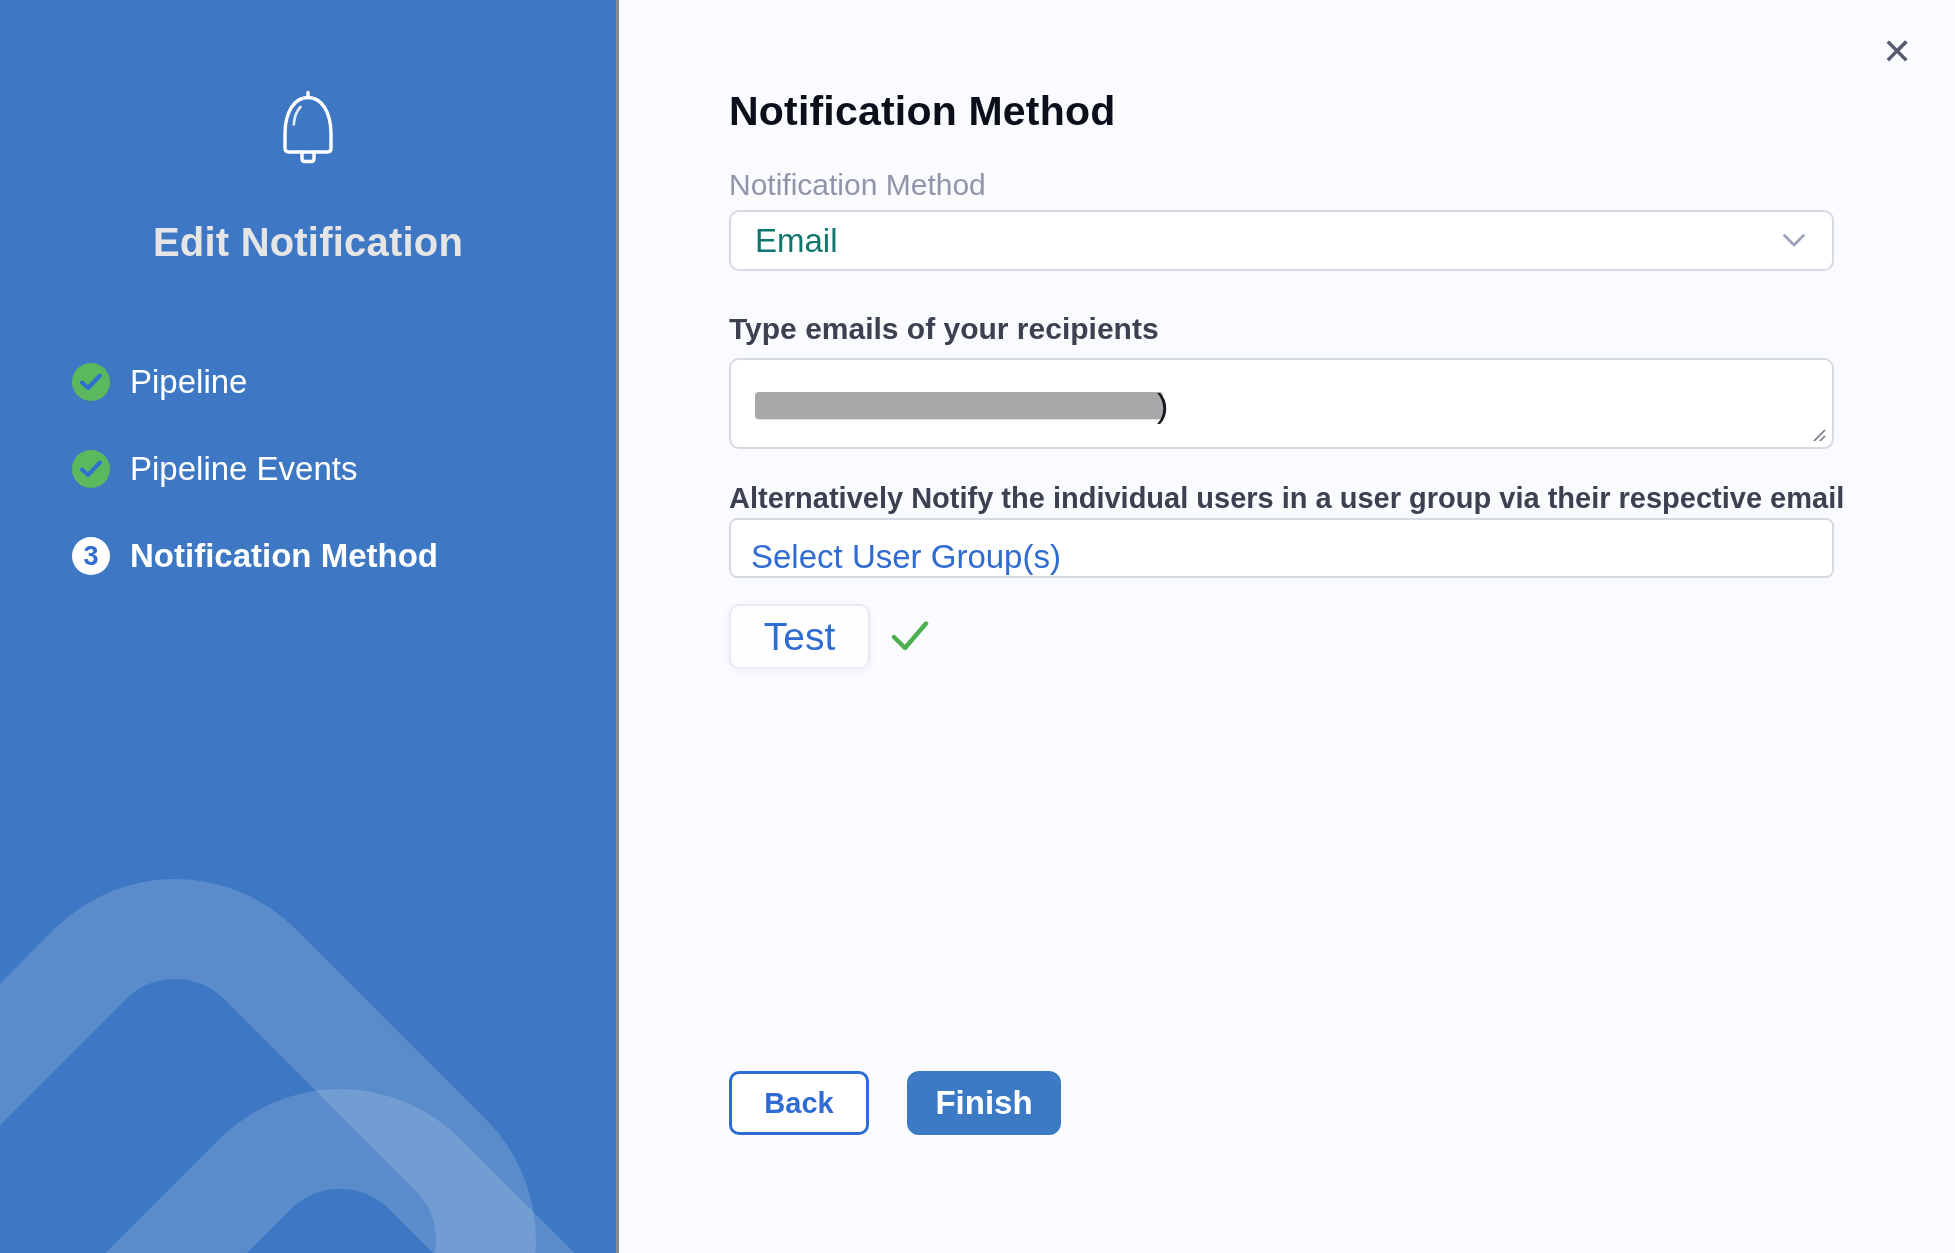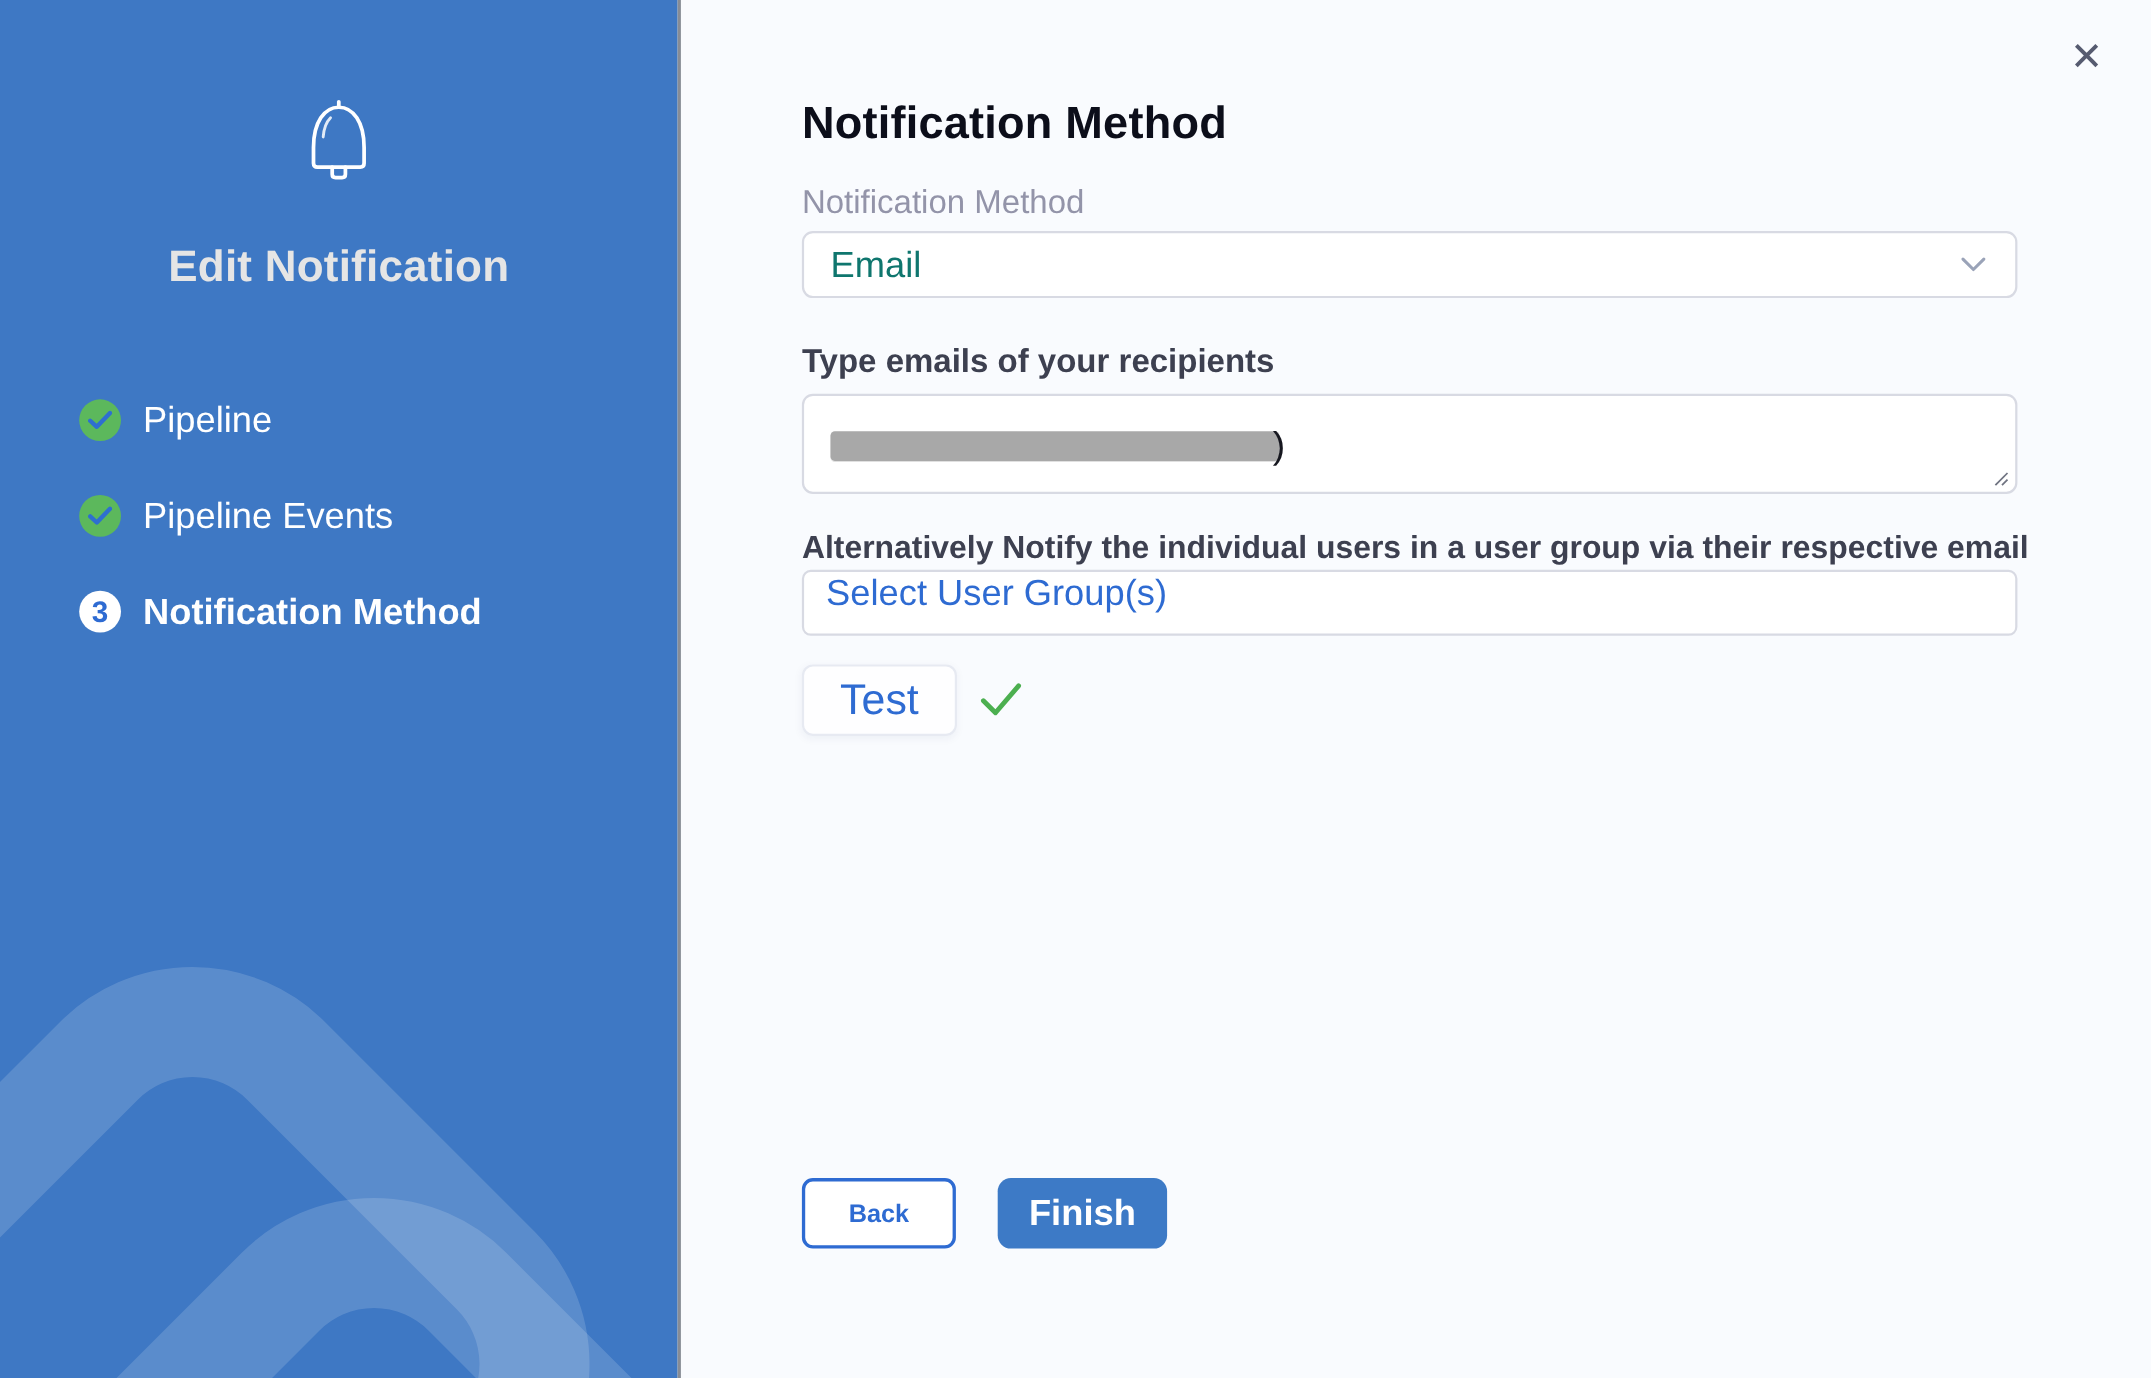--- a/index.html
+++ b/index.html
@@ -84,38 +84,38 @@
   .redact-bar {
     width: 408px; height: 27px; background: #a8a8a8; border-radius: 4px;
     box-shadow: 0 1px 0 rgba(0,0,0,0.12);
   }
   .redact-suffix { font-size: 34px; color: #16171f; margin-left: -6px; }
   .resize-handle { position: absolute; right: 5px; bottom: 4px; }
 
   .usergroup-box {
     position: absolute; left: 110px; top: 518px; width: 1105px; height: 60px;
     background: #ffffff; border: 2px solid #d8dae3; border-radius: 8px;
-    display: flex; align-items: flex-start; padding: 0 20px;
+    display: flex; align-items: flex-end; padding: 0 20px;
   }
   .link-blue { color: #2e6bd2; font-size: 33px; font-weight: 500; cursor: pointer; }
 
   .test-btn {
     position: absolute; left: 110px; top: 604px; width: 141px; height: 65px;
     background: rgba(255,255,255,0.75); border: 2px solid #e7eaf2; border-radius: 10px;
     display: flex; align-items: center; justify-content: center;
     color: #2e6bd2; font-size: 39px; font-weight: 500; cursor: pointer;
     box-shadow: 0 2px 8px rgba(20,40,90,0.05);
   }
   .test-check { position: absolute; left: 272px; top: 620px; }
 
   .back-btn {
     position: absolute; left: 110px; top: 1071px; width: 140px; height: 64px;
     background: #ffffff; border: 3px solid #2e6bd2; border-radius: 10px;
     display: flex; align-items: center; justify-content: center;
-    color: #2e6bd2; font-size: 23px; font-weight: 700; cursor: pointer;
+    color: #2e6bd2; font-size: 29px; font-weight: 700; cursor: pointer;
   }
   .finish-btn {
     position: absolute; left: 288px; top: 1071px; width: 154px; height: 64px;
     background: #3d7ac6; border: none; border-radius: 12px;
     display: flex; align-items: center; justify-content: center;
     color: #ffffff; font-size: 33px; font-weight: 700; cursor: pointer;
   }
 </style>
 </head>
 <body>

